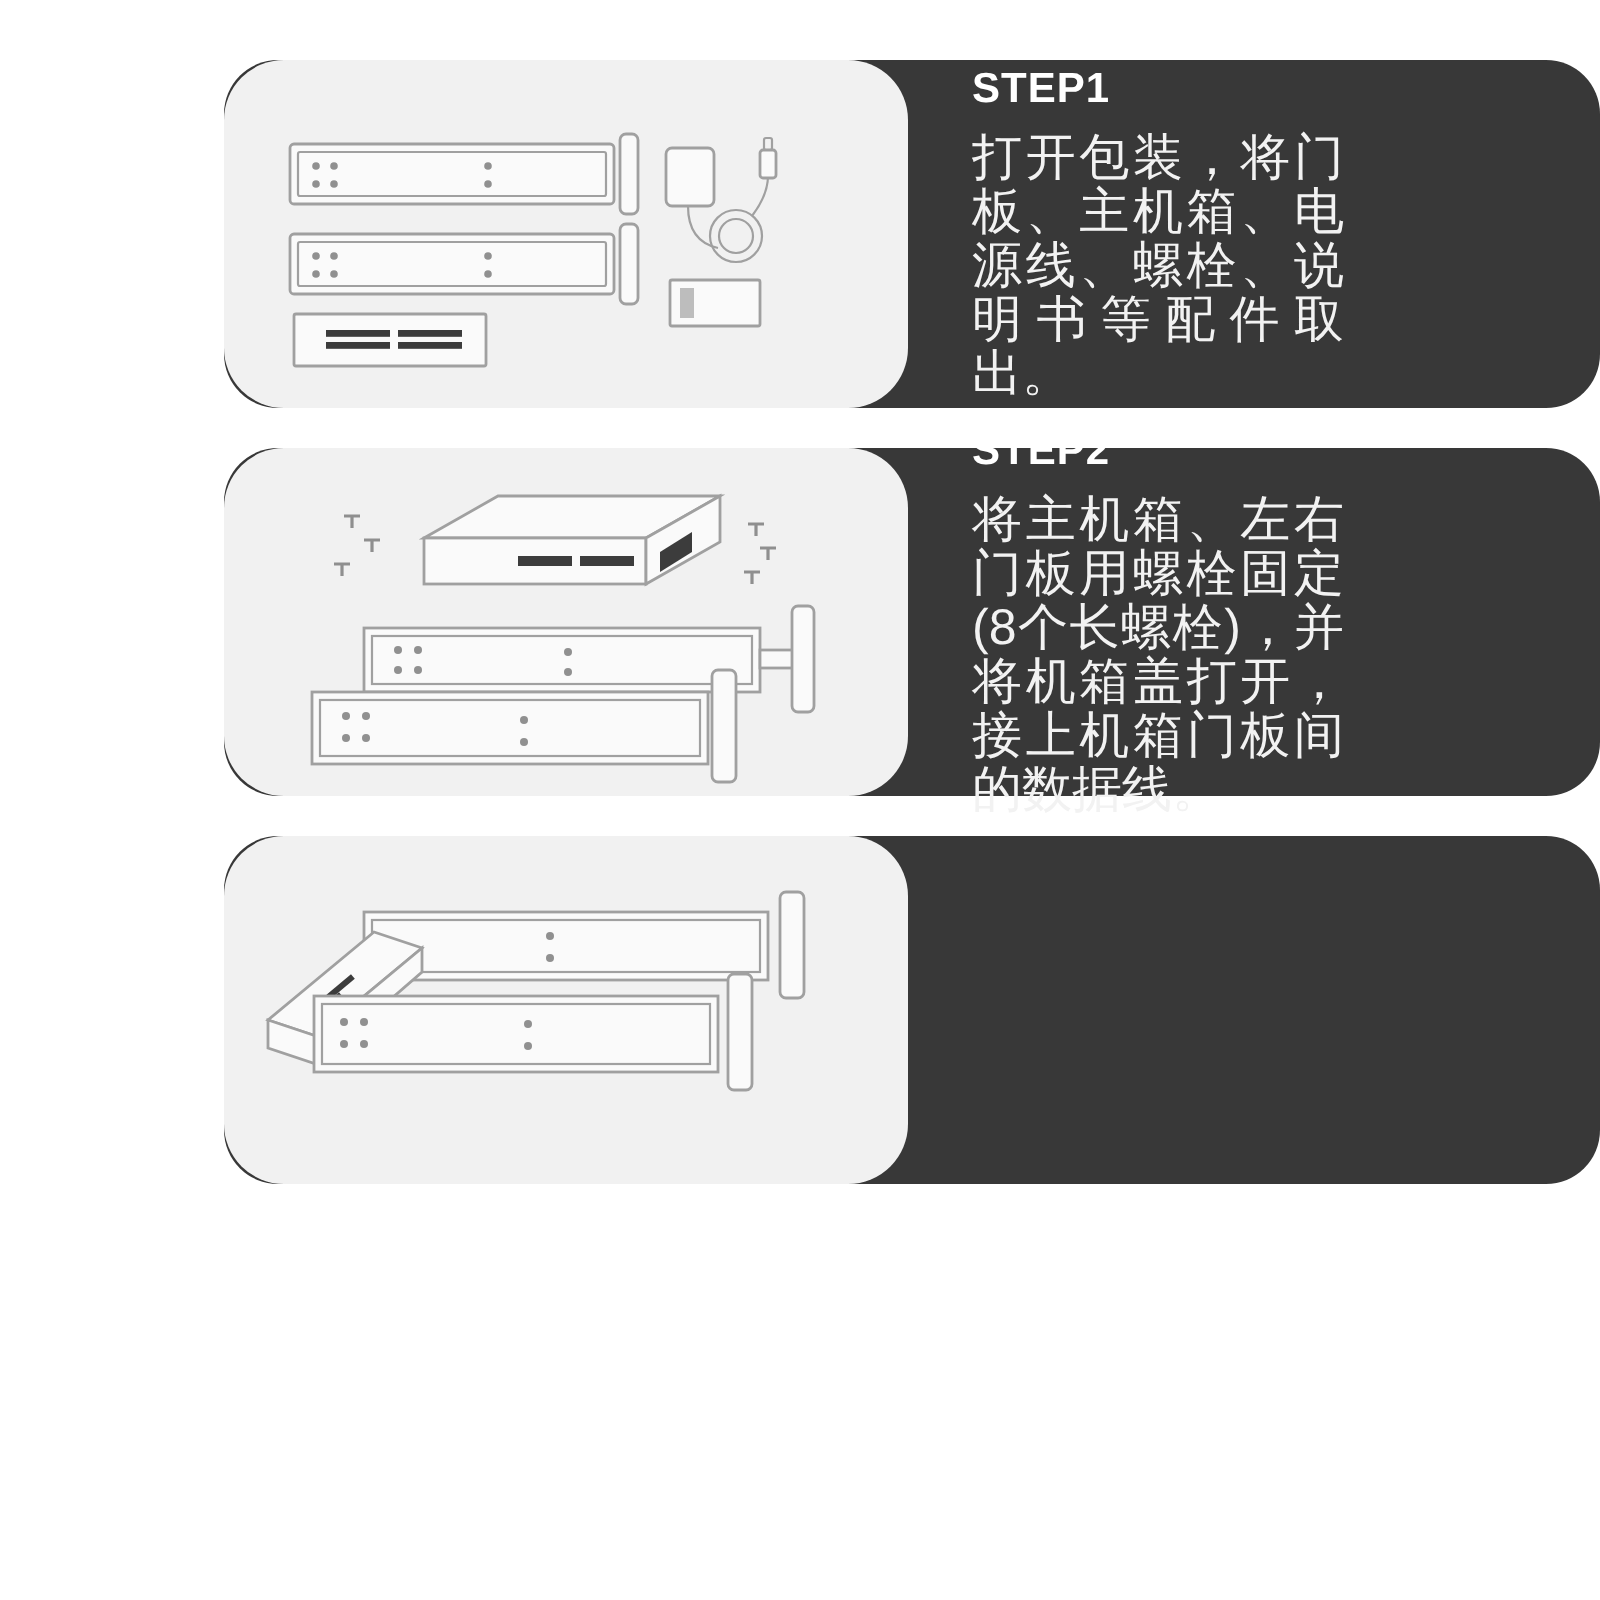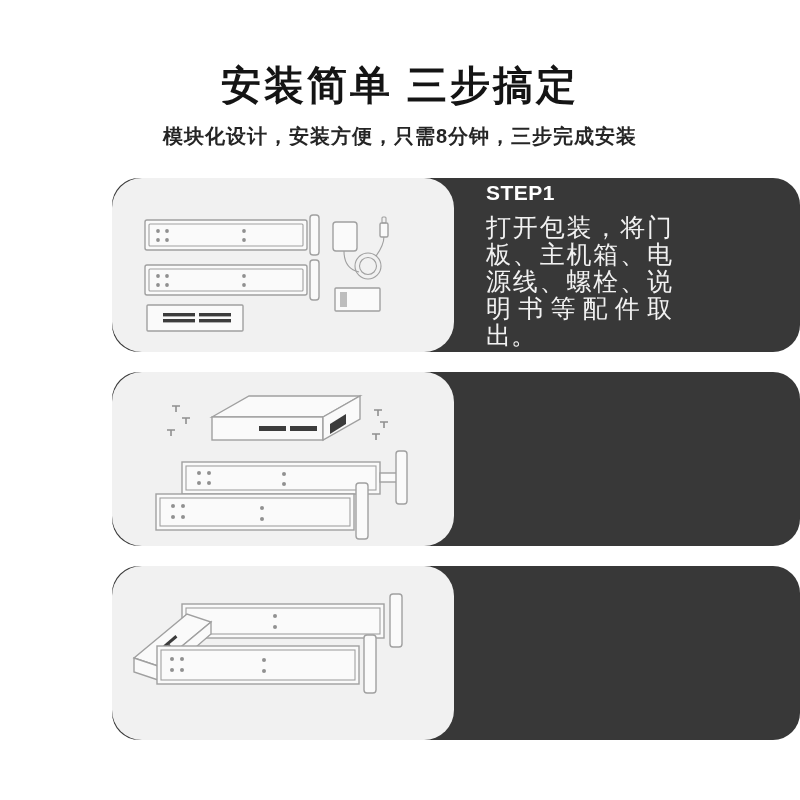--- a/index.html
+++ b/index.html
@@ -53,24 +53,20 @@
   .ln-thin{stroke:#a0a0a0;stroke-width:1.1;fill:none;}
   .hole{fill:#909090;stroke:none;}
   .dark-slot{fill:#3c3c3c;stroke:none;}
   .screw{stroke:#8f8f8f;stroke-width:1.6;fill:none;}
 </style>
 </head>
 <body>
 
 <div class="page">
 
-  <div class="hdr">
-    <h1 class="title">安装简单 三步搞定</h1>
-    <p class="subtitle">模块化设计，安装方便，只需8分钟，三步完成安装</p>
-  </div>
 
   <div class="cards">
 
     <section class="step-card">
       <div class="illus-panel">
         <svg width="342" height="174" viewBox="0 0 342 174">
 
           <g>
             <rect class="ln" x="33" y="42" width="162" height="30" rx="2"></rect>
             <rect class="ln-thin" x="37" y="46" width="154" height="22" rx="1"></rect>
@@ -169,20 +165,24 @@
             <circle class="hole" cx="61" cy="134" r="2"></circle>
               <circle class="hole" cx="71" cy="134" r="2"></circle>
             <circle class="hole" cx="61" cy="145" r="2"></circle>
               <circle class="hole" cx="71" cy="145" r="2"></circle>
             <circle class="hole" cx="150" cy="136" r="2"></circle>
               <circle class="hole" cx="150" cy="147" r="2"></circle>
             <rect class="ln" x="244" y="111" width="12" height="56" rx="3"></rect>
           </g>
         </svg>
       </div>
+      <div class="step-text">
+        <h2 class="step-label">STEP2</h2>
+        <p class="step-desc">将主机箱、左右门板用螺栓固定(8个长螺栓)，并将机箱盖打开，接上机箱门板间的数据线。</p>
+      </div>
     </section>
 
     <section class="step-card">
       <div class="illus-panel">
         <svg width="342" height="174" viewBox="0 0 342 174">
 
           <g>
             <rect class="ln" x="70" y="38" width="202" height="34"></rect>
             <rect class="ln-thin" x="74" y="42" width="194" height="26"></rect>
             <circle class="hole" cx="163" cy="50" r="2"></circle>

